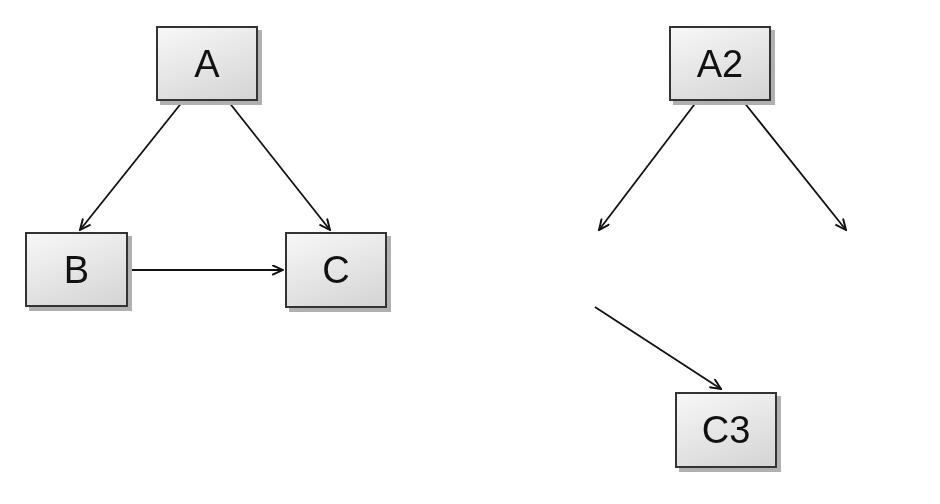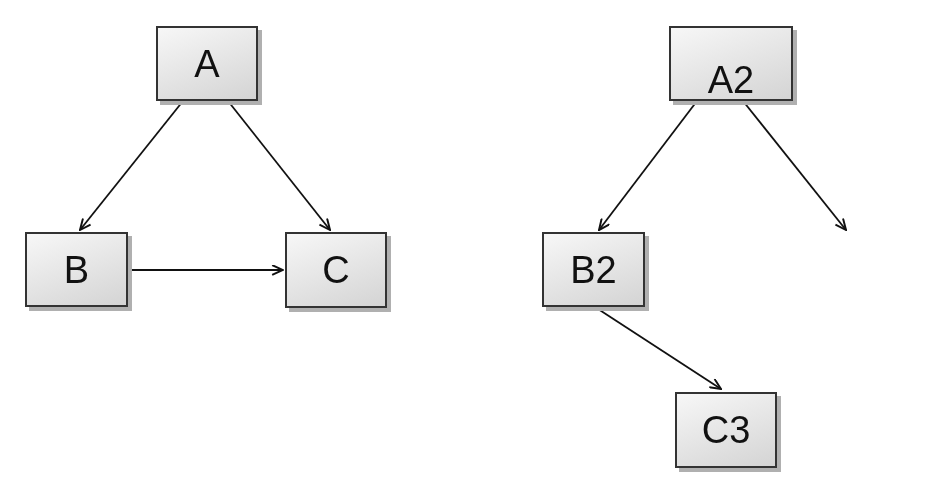--- a/index.html
+++ b/index.html
@@ -76,23 +76,20 @@
   <div id="node-layer">
       <div class="node" style="left: 156px; top: 26px; width: 102px; height: 75px;">
         <span class="node-label">A</span>
       </div>
       <div class="node" style="left: 25px; top: 232px; width: 103px; height: 75px;">
         <span class="node-label">B</span>
       </div>
       <div class="node" style="left: 285px; top: 232px; width: 102px; height: 76px;">
         <span class="node-label">C</span>
       </div>
-      <div class="node" style="left: 669px; top: 26px; width: 124px; height: 75px; align-items: flex-end;">
+      <div class="node" style="left: 669px; top: 26px; width: 102px; height: 75px;">
         <span class="node-label">A2</span>
-      </div>
-      <div class="node" style="left: 542px; top: 232px; width: 103px; height: 75px;">
-        <span class="node-label">B2</span>
       </div>
       <div class="node" style="left: 675px; top: 392px; width: 102px; height: 76px; align-items: center;">
         <span class="node-label">C3</span>
       </div>
     </div>
 </div>
 
 </body></html>

